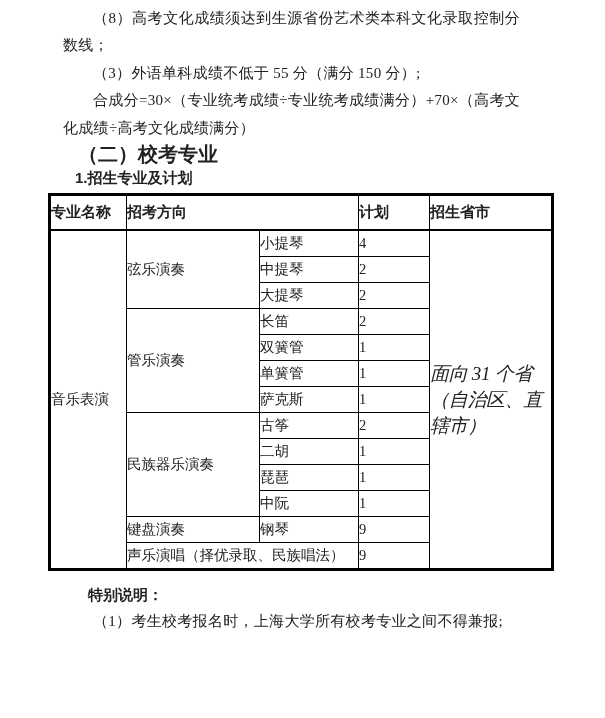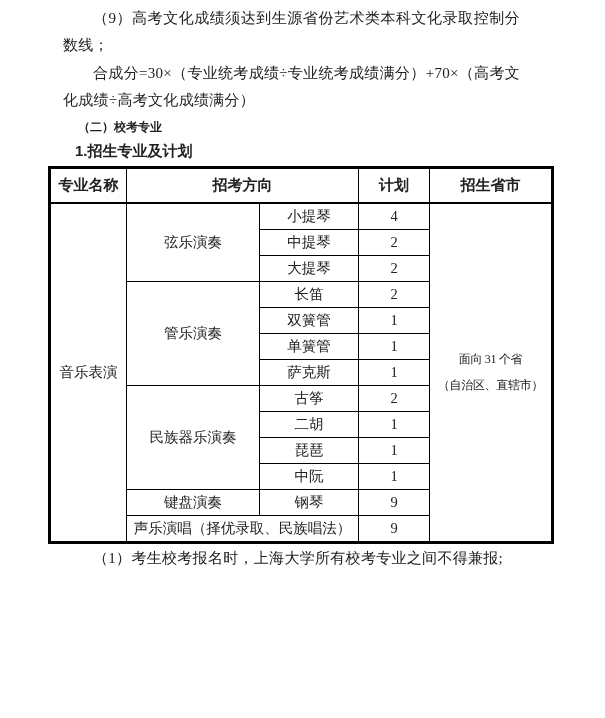--- a/index.html
+++ b/index.html
@@ -17,57 +17,57 @@
     font-size: 15px;
     line-height: 27.4px;
     text-align: justify;
     text-indent: 2em;
     letter-spacing: 0.3px;
   }
   .heading {
     margin: 0 0 0 78px;
     font-family: "Liberation Sans", "DejaVu Sans", sans-serif;
     font-weight: bold;
-    font-size: 12px;
+    font-size: 20px;
     line-height: 24px;
   }
   .subheading {
     margin: 0 12px 0 75px;
     font-family: "Liberation Sans", "DejaVu Sans", sans-serif;
     font-weight: bold;
     font-size: 15px;
     line-height: 24px;
   }
 
   table.adm {
     margin: 3px 0 0 48px;
     width: 503px;
     border-collapse: collapse;
     table-layout: fixed;
     border: 3px solid #000;
   }
   table.adm th, table.adm td {
     border: 1px solid #000;
-    text-align: center;
+    text-align: left;
     vertical-align: middle;
     padding: 0;
     overflow: hidden;
   }
   table.adm thead th {
     height: 33px;
     border-bottom: 2px solid #000;
     font-family: "Liberation Sans", "DejaVu Sans", sans-serif;
     font-weight: bold;
     font-size: 15px;
   }
   table.adm tbody td {
     height: 25px;
     font-size: 14.5px;
   }
-  td.provinces div { line-height: 26px; font-size: 12px; letter-spacing: -0.3px; }
+  td.provinces div { line-height: 26px; font-size: 19px; letter-spacing: -0.3px; font-style: italic; }
 
   .notes-title {
     margin: 11px 0 0 88px;
     font-family: "Liberation Sans", "DejaVu Sans", sans-serif;
     font-weight: bold;
     font-size: 15px;
     line-height: 25px;
   }
   .note {
     margin: 2px 60px 0 63px;
@@ -75,21 +75,22 @@
     line-height: 25px;
     text-indent: 2em;
     letter-spacing: 0.3px;
   }
 </style>
 </head>
 <body>
 
 <div class="page">
 
-  <p class="para">（9）高考文化成绩须达到生源省份艺术类本科文化录取控制分数线；</p>
+  <p class="para">（8）高考文化成绩须达到生源省份艺术类本科文化录取控制分数线；</p>
+  <p class="para">（3）外语单科成绩不低于 55 分（满分 150 分）;</p>
   <p class="para">合成分=30×（专业统考成绩÷专业统考成绩满分）+70×（高考文化成绩÷高考文化成绩满分）</p>
 
   <div class="heading">（二）校考专业</div>
   <div class="subheading">1.招生专业及计划</div>
 
   <table class="adm">
     <colgroup>
       <col style="width:77px">
       <col style="width:133px">
       <col style="width:99px">
@@ -162,15 +163,16 @@
         <td>钢琴</td>
         <td>9</td>
       </tr>
       <tr>
         <td colspan="2">声乐演唱（择优录取、民族唱法）</td>
         <td>9</td>
       </tr>
     </tbody>
   </table>
 
+  <div class="notes-title">特别说明：</div>
   <p class="note">（1）考生校考报名时，上海大学所有校考专业之间不得兼报;</p>
 
 </div>
 
 </body></html>

